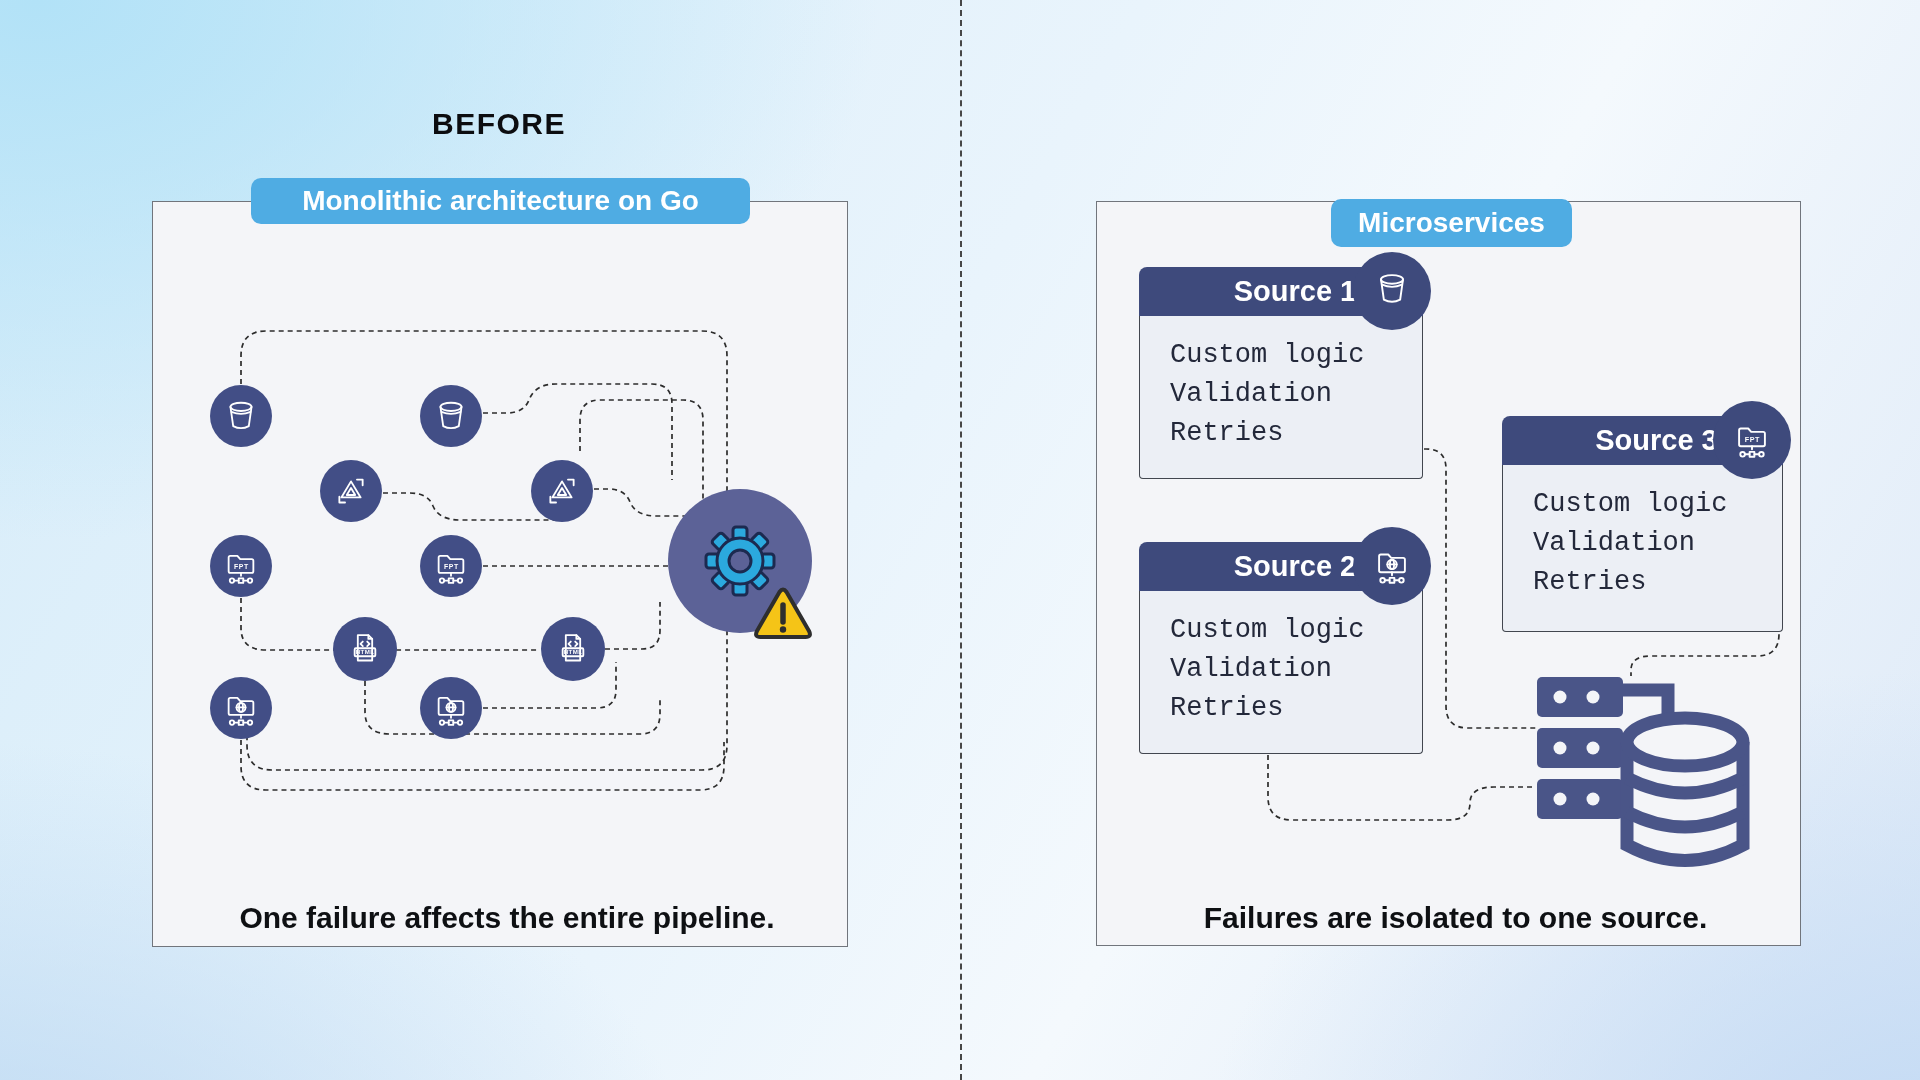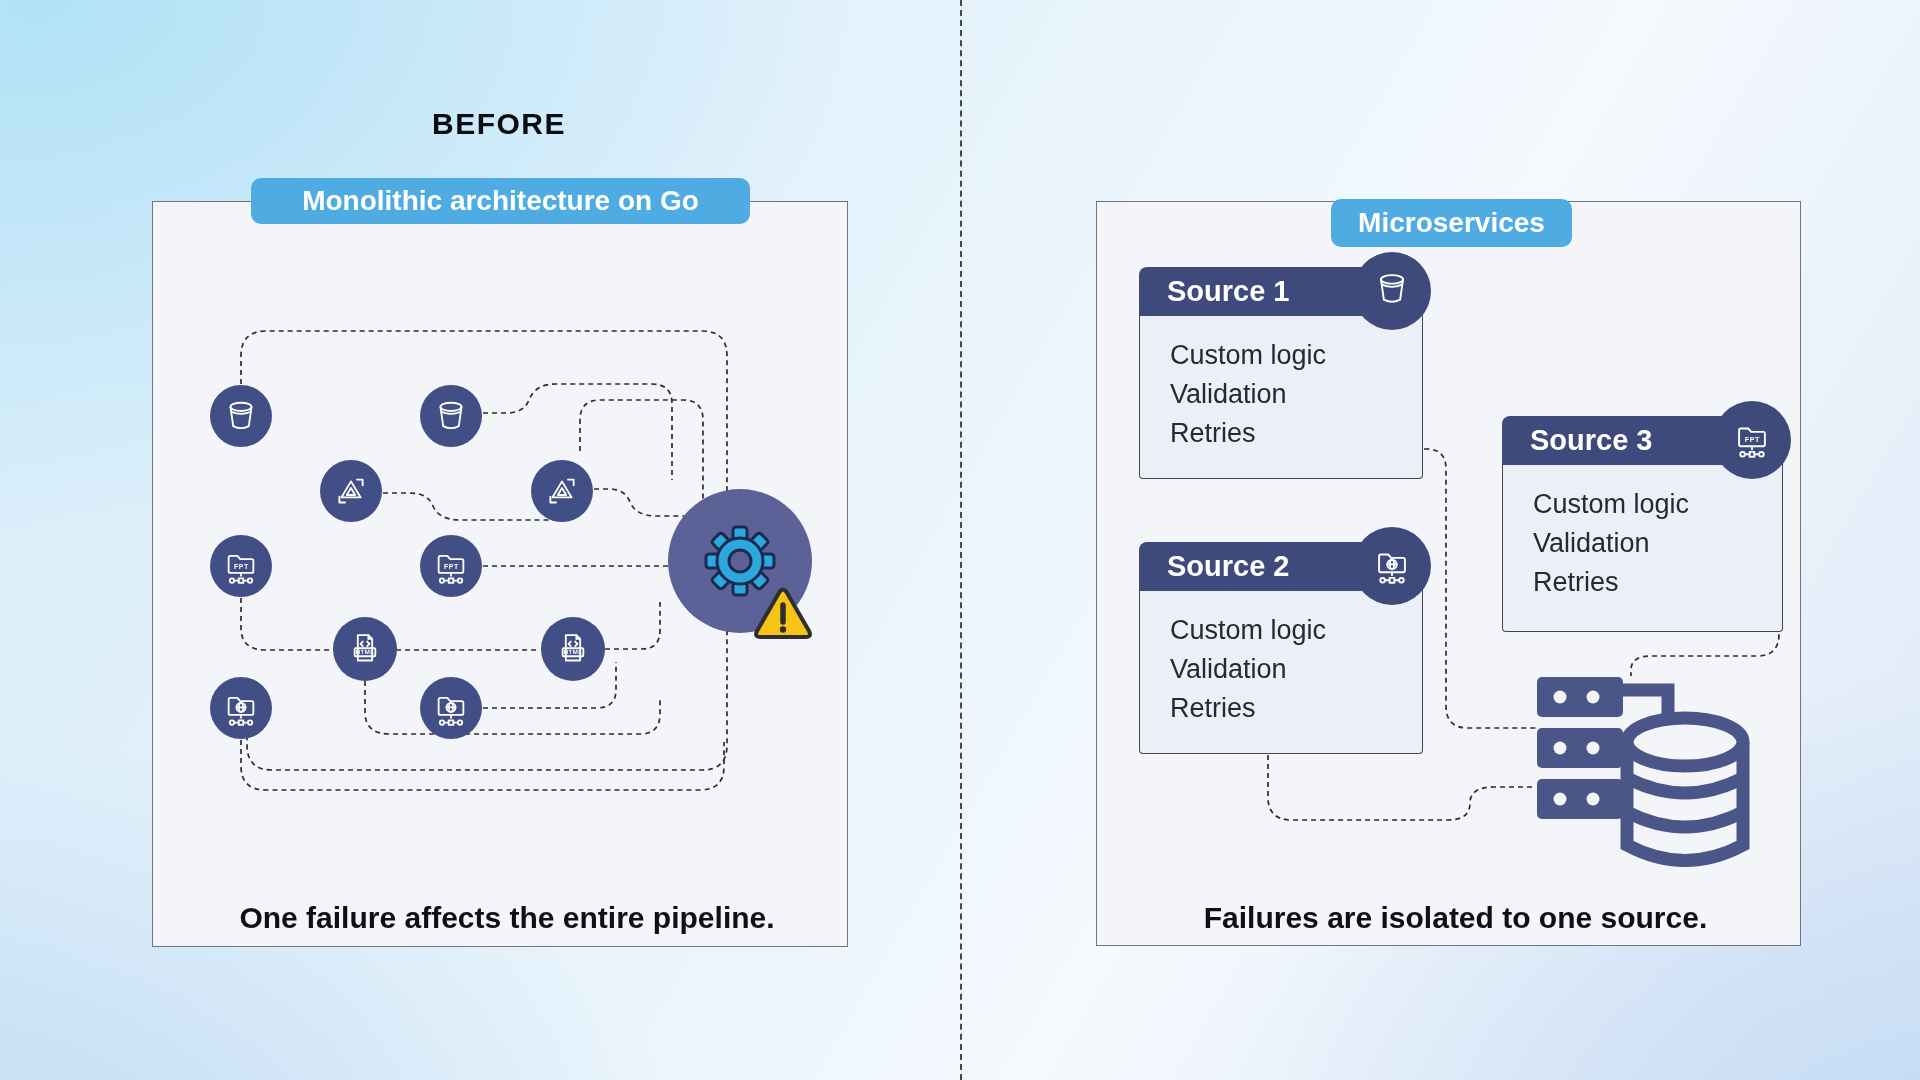--- a/index.html
+++ b/index.html
@@ -29,24 +29,24 @@
     text-align:center;z-index:4;}
   #before-caption{left:152px;top:893px;width:694px;}
   #after-caption{left:1096px;top:893px;width:703px;}
   #art{position:absolute;left:0;top:0;width:1920px;height:1080px;z-index:2;pointer-events:none;}
   .card{position:absolute;z-index:3;}
   #card-1{left:1139px;top:267px;width:284px;height:212px;}
   #card-2{left:1139px;top:542px;width:284px;height:212px;border-radius:10px;}
   #card-3{left:1470px;top:416px;width:281px;height:216px;margin-left:32px;}
   .card-header{position:relative;height:49px;background:#3e4a7c;color:#fff;
     border-radius:8px 8px 0 0;font-size:29px;font-weight:700;
-    display:flex;align-items:center;padding-left:28px;box-sizing:border-box;}
+    display:flex;align-items:center;padding-left:28px;box-sizing:border-box;justify-content:center;}
   .card-body{position:absolute;left:0;right:0;top:49px;bottom:0;background:#eceff5;
     border:1px solid #42464f;border-top:none;border-radius:0 0 4px 4px;
-    box-sizing:border-box;padding:20px 0 0 30px;}
+    box-sizing:border-box;padding:20px 0 0 30px;font-family:Liberation Mono, monospace;}
   .feature{font-size:27px;line-height:39px;color:#23283a;}
   .card-icon-circle{position:absolute;width:78px;height:78px;border-radius:50%;
     background:#3e4a7c;right:-8px;top:-15px;display:flex;align-items:center;justify-content:center;}
   svg text{font-family:"Liberation Sans",sans-serif;}
 </style>
 </head>
 <body>
 
 <div id="canvas">
 

